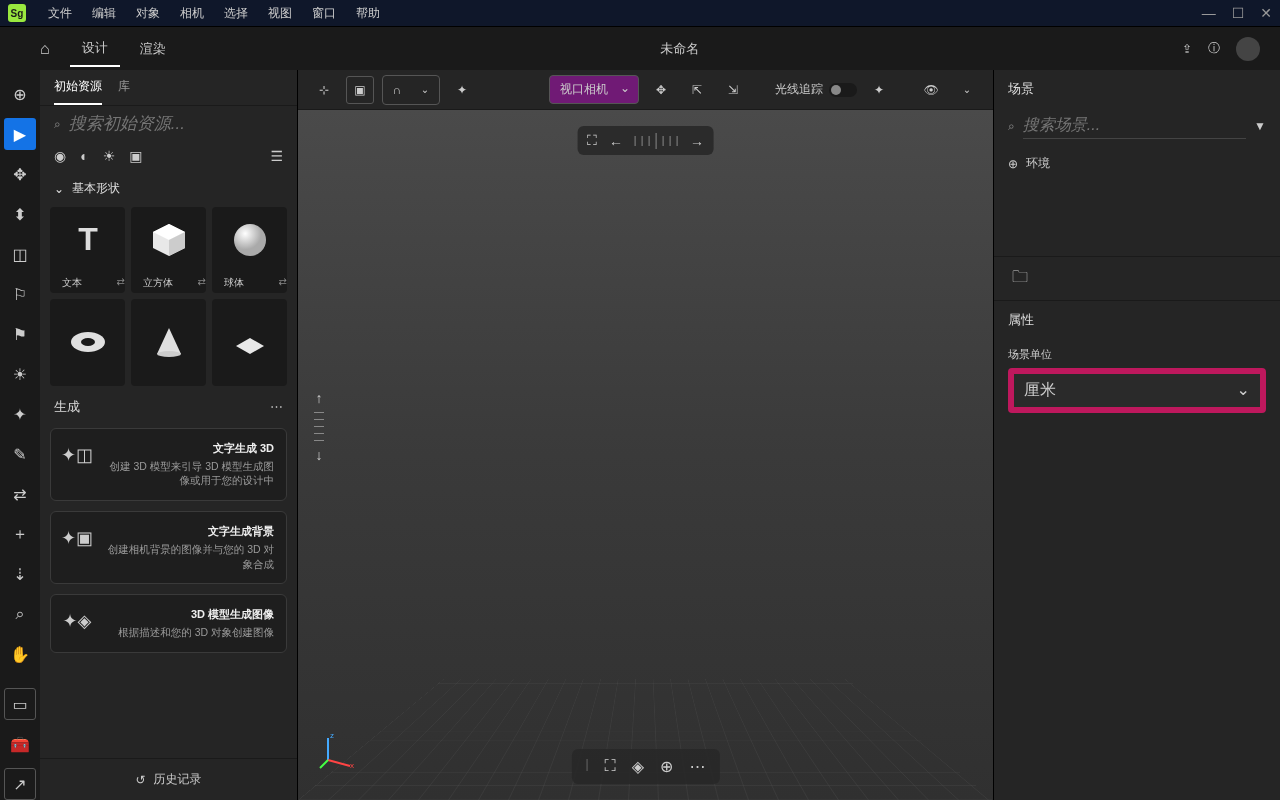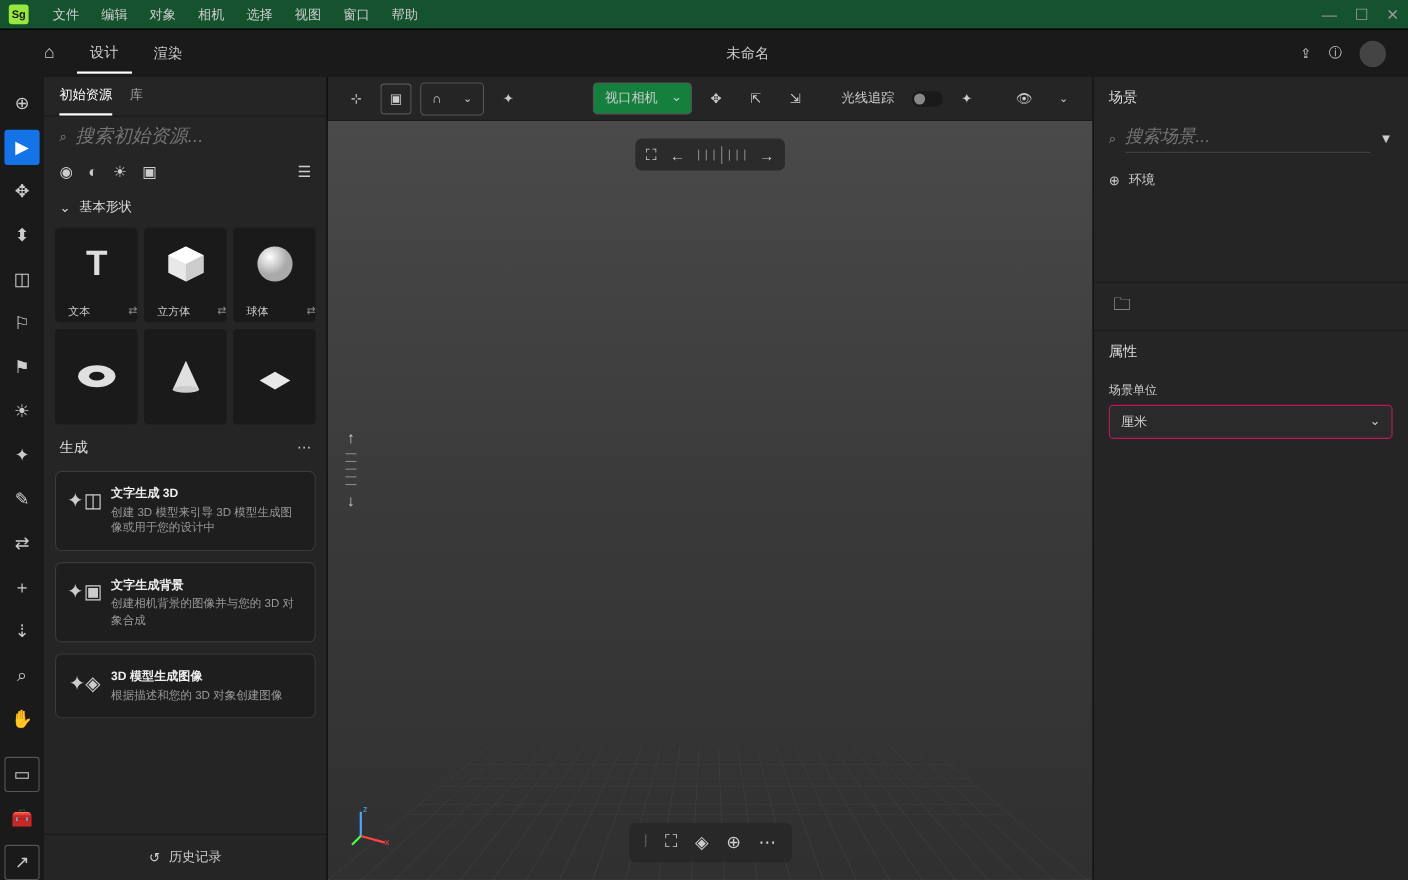--- a/index.html
+++ b/index.html
@@ -1,17 +1,17 @@
 <!DOCTYPE html>
 <html><head>
 <meta charset="utf-8">
 <style>
 * { margin: 0; padding: 0; box-sizing: border-box; font-family: -apple-system, "Segoe UI", Arial, sans-serif; }
 body { width: 1280px; height: 800px; background: #323232; color: #e0e0e0; overflow: hidden; font-size: 12px; }
-.menubar { height: 26px; background: #14532d; display: flex; align-items: center; padding: 0 8px; justify-content: space-between; }
+.menubar { height: 26px; background: #0f172a; display: flex; align-items: center; padding: 0 8px; justify-content: space-between; }
 .menubar-left { display: flex; align-items: center; gap: 0; }
 .menubar-logo { width: 18px; height: 18px; background: #99e83f; border-radius: 3px; margin-right: 12px; display: flex; align-items: center; justify-content: center; color: #1a1a1a; font-weight: bold; font-size: 10px; }
 .menu-item { padding: 4px 10px; color: #ccc; cursor: pointer; font-size: 12px; }
 .window-controls { display: flex; gap: 16px; color: #999; }
 .wc { cursor: pointer; font-size: 14px; }
 .toolbar { height: 44px; background: #1a1a1a; display: flex; align-items: center; border-top: 1px solid #000; }
 .toolbar-left { display: flex; align-items: center; gap: 8px; padding-left: 40px; }
 .toolbar-center { flex: 1; text-align: center; color: #ccc; font-size: 13px; }
 .toolbar-right { display: flex; align-items: center; gap: 16px; padding-right: 20px; color: #ccc; }
 .tab-btn { padding: 8px 12px; color: #ccc; font-size: 13px; cursor: pointer; }
@@ -33,33 +33,33 @@
 .filter-spacer { flex: 1; }
 .section-hdr { display: flex; align-items: center; padding: 10px 14px; gap: 8px; font-size: 12px; color: #ddd; cursor: pointer; }
 .asset-grid { display: grid; grid-template-columns: repeat(3, 1fr); gap: 6px; padding: 0 10px; }
 .asset-item { background: #1a1a1a; border-radius: 4px; aspect-ratio: 1/1.15; display: flex; flex-direction: column; align-items: center; justify-content: center; cursor: pointer; position: relative; }
 .asset-thumb { flex: 1; display: flex; align-items: center; justify-content: center; width: 100%; }
 .asset-label { font-size: 10px; color: #ccc; padding: 4px; display: flex; justify-content: space-between; width: 100%; padding: 3px 6px; margin-left: 12px; }
 .asset-label-opts { color: #888; font-size: 10px; }
 .gen-header { display: flex; justify-content: space-between; padding: 12px 14px; font-size: 13px; color: #ddd; align-items: center; }
 .gen-card { margin: 0 10px 10px; background: #1e1e1e; border: 1px solid #3a3a3a; border-radius: 6px; padding: 12px; display: flex; gap: 10px; cursor: pointer; }
 .gen-icon { width: 28px; height: 28px; flex-shrink: 0; display: flex; align-items: center; justify-content: center; font-size: 18px; color: #ccc; }
-.gen-text { flex: 1; }
+.gen-text { flex: 1; text-align: right; }
 .gen-title { font-size: 11px; color: #eee; font-weight: bold; margin-bottom: 3px; }
 .gen-desc { font-size: 10.5px; color: #999; line-height: 1.4; }
 .history-row { display: flex; align-items: center; justify-content: center; gap: 8px; padding: 12px; color: #ccc; font-size: 12px; cursor: pointer; border-top: 1px solid #1a1a1a; margin-top: auto; }
 .viewport-area { flex: 1; display: flex; flex-direction: column; background: #252525; position: relative; }
 .viewport-toolbar { height: 40px; background: #252525; display: flex; align-items: center; padding: 0 12px; gap: 8px; border-bottom: 1px solid #1a1a1a; }
 .vt-btn { width: 28px; height: 28px; display: flex; align-items: center; justify-content: center; color: #ccc; cursor: pointer; border-radius: 3px; }
 .vt-btn.boxed { border: 1px solid #555; }
 .vt-group { display: flex; align-items: center; border: 1px solid #555; border-radius: 4px; }
-.vt-select { background: #15803d; border: 1px solid #555; color: #ccc; padding: 5px 30px 5px 10px; border-radius: 4px; cursor: pointer; font-size: 12px; position: relative; }
+.vt-select { background: #701a75; border: 1px solid #555; color: #ccc; padding: 5px 30px 5px 10px; border-radius: 4px; cursor: pointer; font-size: 12px; position: relative; }
 .vt-caret { position: absolute; right: 8px; }
 .vt-spacer { flex: 1; }
-.vt-toggle { display: flex; align-items: center; gap: 16px; color: #ccc; font-size: 12px; }
+.vt-toggle { display: flex; align-items: center; gap: 6px; color: #ccc; font-size: 12px; }
 .toggle-sw { width: 28px; height: 14px; background: #1a1a1a; border-radius: 7px; position: relative; cursor: pointer; }
 .toggle-sw::after { content: ""; position: absolute; width: 10px; height: 10px; background: #888; border-radius: 50%; top: 2px; left: 2px; }
 .viewport-canvas { flex: 1; position: relative; overflow: hidden; background: linear-gradient(180deg, #4a4a4a 0%, #3a3a3a 50%, #303030 100%); }
 .grid-floor { position: absolute; bottom: 0; left: 0; right: 0; height: 60%; background-image: repeating-linear-gradient(90deg, rgba(80,80,80,0.3) 0, rgba(80,80,80,0.3) 1px, transparent 1px, transparent 30px), repeating-linear-gradient(0deg, rgba(80,80,80,0.3) 0, rgba(80,80,80,0.3) 1px, transparent 1px, transparent 30px); transform: perspective(500px) rotateX(60deg); transform-origin: bottom; }
 .timeline-bar { position: absolute; top: 16px; left: 50%; transform: translateX(-50%); background: rgba(40,40,40,0.9); border-radius: 6px; padding: 6px 10px; display: flex; align-items: center; gap: 12px; }
 .tl-btn { color: #ccc; cursor: pointer; font-size: 14px; }
 .tl-ticks { display: flex; gap: 6px; align-items: center; }
 .tl-tick { width: 1px; height: 10px; background: #888; }
 .vp-zoom { position: absolute; left: 16px; top: 280px; display: flex; flex-direction: column; gap: 6px; align-items: center; }
 .vp-zoom-btn { color: #ccc; cursor: pointer; font-size: 14px; }
@@ -71,21 +71,21 @@
 .rp-section { border-bottom: 1px solid #1a1a1a; }
 .rp-header { padding: 10px 14px; font-size: 13px; color: #ddd; }
 .rp-search { display: flex; align-items: center; padding: 4px 14px 8px; gap: 8px; }
 .rp-search input { flex: 1; background: transparent; border: none; border-bottom: 1px solid #444; color: #ccc; font-style: italic; outline: none; font-size: 16px; padding: 4px 0; }
 .scene-tree { padding: 4px 14px 80px; }
 .tree-item { display: flex; align-items: center; gap: 8px; padding: 4px 0; font-size: 12px; color: #ccc; cursor: pointer; }
 .rp-ops { padding: 8px 14px; }
 .rp-folder { color: #ccc; font-size: 16px; cursor: pointer; padding: 4px; }
 .rp-props { padding: 8px 14px; }
 .prop-label { font-size: 11px; color: #ccc; margin-bottom: 6px; }
-.prop-select { background: #2a2a2a; border: 1px solid #be185d; color: #ccc; padding: 6px 10px; border-radius: 4px; width: 100%; cursor: pointer; display: flex; justify-content: space-between; font-size: 12px; text-align: center; }
+.prop-select { background: #2a2a2a; border: 6px solid #be185d; color: #ccc; padding: 6px 10px; border-radius: 4px; width: 100%; cursor: pointer; display: flex; justify-content: space-between; font-size: 16px; text-align: center; }
 svg { display: block; }
 </style>
 </head>
 <body>
 
 <div class="menubar">
   <div class="menubar-left">
     <div class="menubar-logo">Sg</div>
     <div class="menu-item">文件</div>
     <div class="menu-item">编辑</div>

